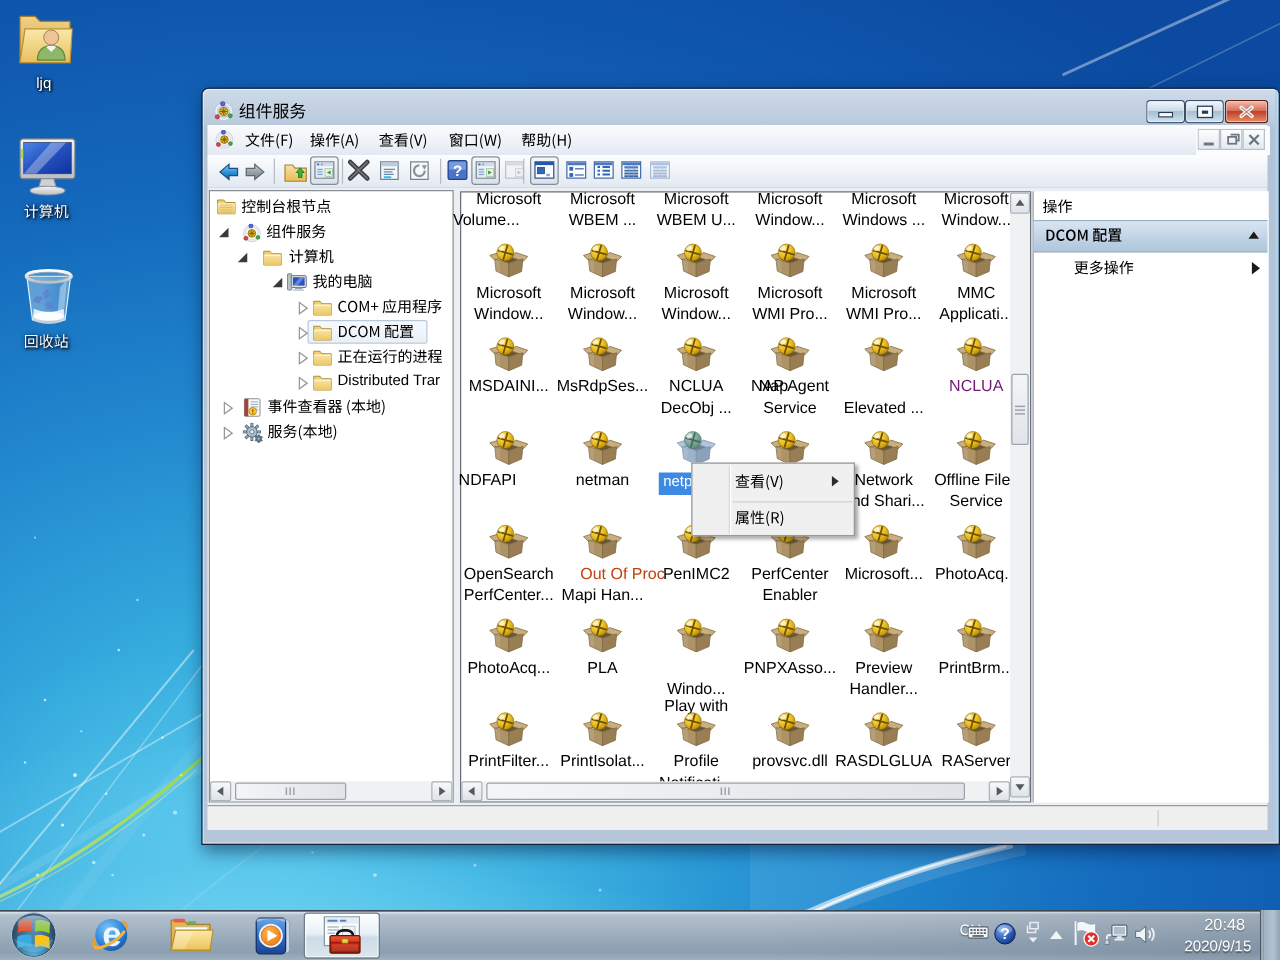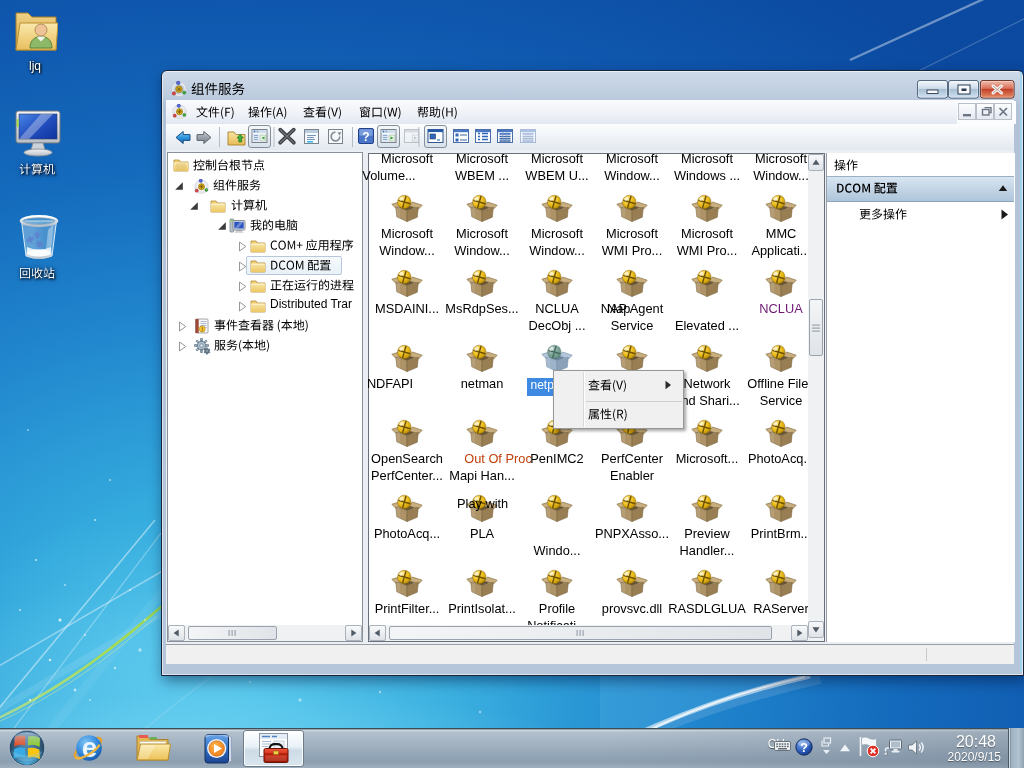--- a/index.html
+++ b/index.html
@@ -904,21 +904,21 @@
 <path d="M31.2,11.2 L21.5,8 L18,11.8 L27.6,15 Z" fill="#c9ae80" stroke="#8a7344" stroke-width="0.7"></path>
 <path d="M4.8,13.2 L16,16.4 L16,27.6 L5.8,22.8 Z" fill="#ae9367" stroke="#7e6843" stroke-width="0.6"></path>
 <path d="M16,16.4 L27.3,13.2 L26.3,23.2 L16,27.6 Z" fill="#987e52" stroke="#7e6843" stroke-width="0.6"></path>
 <path d="M4.8,13.3 L9.2,14.7 L9.2,24.4 L5.8,22.8 Z" fill="#fff" opacity="0.10"></path>
 <circle cx="13.3" cy="8" r="6.8" fill="url(#gold)" stroke="#6e5200" stroke-width="0.4"></circle>
 <g transform="rotate(16 13.3 8)" stroke="#6e5200" stroke-width="1.4">
 <path d="M13.3,1.7 L13.3,14.3 M7.1,8 L19.5,8"></path>
       </g>
 <ellipse cx="10.4" cy="4.8" rx="2.5" ry="1.7" fill="#fff" opacity="0.6" transform="rotate(-38 10.4 4.8)"></ellipse>
 </svg>
-<div class="lt" style="left:457px;top:496px;width:200px;font-size:12.8px;color:#000;text-align:left;">Play with</div>
+<div class="lt" style="left:457px;top:557px;width:200px;font-size:12.8px;color:#000;text-align:center;">Play with</div>
 <div class="lt" style="left:457px;top:543.0px;width:200px;font-size:12.8px;color:#000;text-align:center;">Windo...</div>
 <svg style="left:616px;top:494.0px" width="32" height="28" viewBox="0 0 32 28">
 <path d="M5,12 L16,9 L27,12.5 L16,16.9 Z" fill="#675536"></path>
 <path d="M0.8,10.3 L10.5,7.3 L14,11 L4.6,14 Z" fill="#c9ae80" stroke="#8a7344" stroke-width="0.7"></path>
 <path d="M31.2,11.2 L21.5,8 L18,11.8 L27.6,15 Z" fill="#c9ae80" stroke="#8a7344" stroke-width="0.7"></path>
 <path d="M4.8,13.2 L16,16.4 L16,27.6 L5.8,22.8 Z" fill="#ae9367" stroke="#7e6843" stroke-width="0.6"></path>
 <path d="M16,16.4 L27.3,13.2 L26.3,23.2 L16,27.6 Z" fill="#987e52" stroke="#7e6843" stroke-width="0.6"></path>
 <path d="M4.8,13.3 L9.2,14.7 L9.2,24.4 L5.8,22.8 Z" fill="#fff" opacity="0.10"></path>
 <circle cx="13.3" cy="8" r="6.8" fill="url(#gold)" stroke="#6e5200" stroke-width="0.4"></circle>
 <g transform="rotate(16 13.3 8)" stroke="#6e5200" stroke-width="1.4">
@@ -1269,15 +1269,15 @@
 <rect x="7" y="2.5" width="9" height="6" fill="#aebecb"></rect>
 <rect x="9.5" y="10" width="4" height="1.8" fill="#e8eef4"></rect>
 <rect x="7.5" y="11.8" width="8" height="1.6" rx="0.8" fill="#e8eef4"></rect>
 <path d="M1.5,16 L1.5,11 Q1.5,9 3.5,9 L5,9" fill="none" stroke="#e8eef4" stroke-width="1.6"></path>
 <rect x="0" y="13" width="3.2" height="3.5" fill="#cfd9e2" stroke="#5f6a74" stroke-width="0.6"></rect>
 </svg>
 <svg style="left:907px;top:739px" width="18" height="17" viewBox="0 0 18 17">
 <path d="M1.5,6 L5,6 L9.5,2 L9.5,15 L5,11 L1.5,11 Z" fill="#eef3f8" stroke="#5f6a74" stroke-width="0.8"></path>
 <path d="M12,5.5 A4.5,4.5 0 0 1 12,11.5 M14.2,3.5 A7.5,7.5 0 0 1 14.2,13.5" fill="none" stroke="#eef3f8" stroke-width="1.5"></path>
 </svg>
-<div class="lt" style="left:940px;top:731.8px;width:56px;font-size:16px;color:#fff;text-align:right;text-shadow:0 1px 1px rgba(0,0,0,.4)">20:48</div>
+<div class="lt" style="left:940px;top:731.8px;width:56px;font-size:13px;color:#fff;text-align:right;text-shadow:0 1px 1px rgba(0,0,0,.4)">20:48</div>
 <div class="lt" style="left:928px;top:749.5px;width:73px;font-size:12px;color:#fff;text-align:right;text-shadow:0 1px 1px rgba(0,0,0,.4)">2020/9/15</div>
 <div style="left:1008px;top:728px;width:16px;height:40px;background:linear-gradient(90deg,#55626e,#9fb2c2 15%,#b2c2d0 60%,#8a9dae);border-left:1px solid #4a5866;box-shadow:inset 1px 0 0 #cfdde8"></div>
 </div>
 </body></html>

